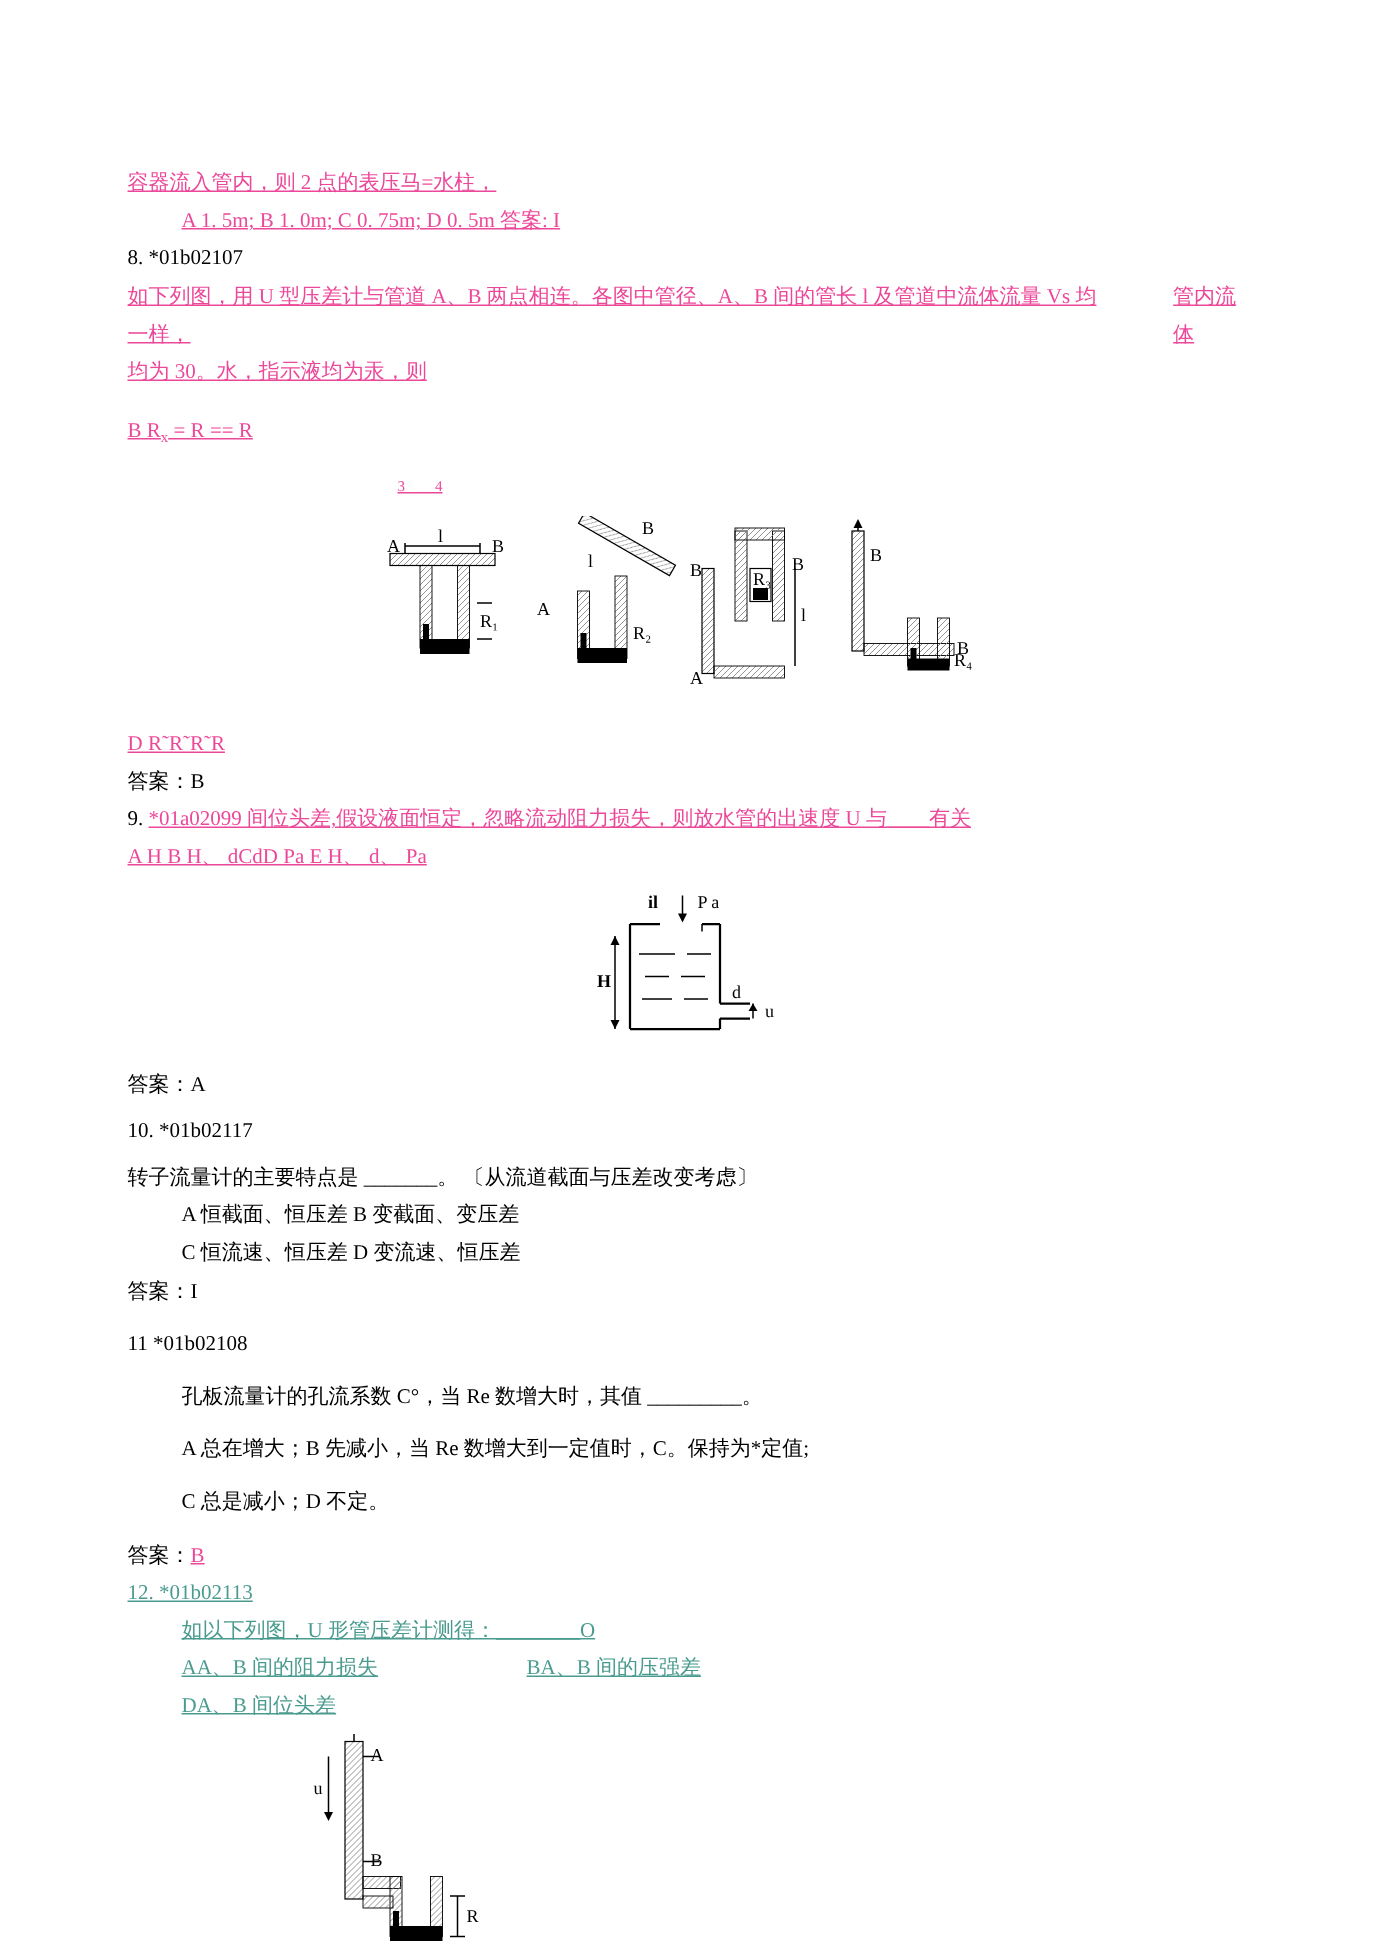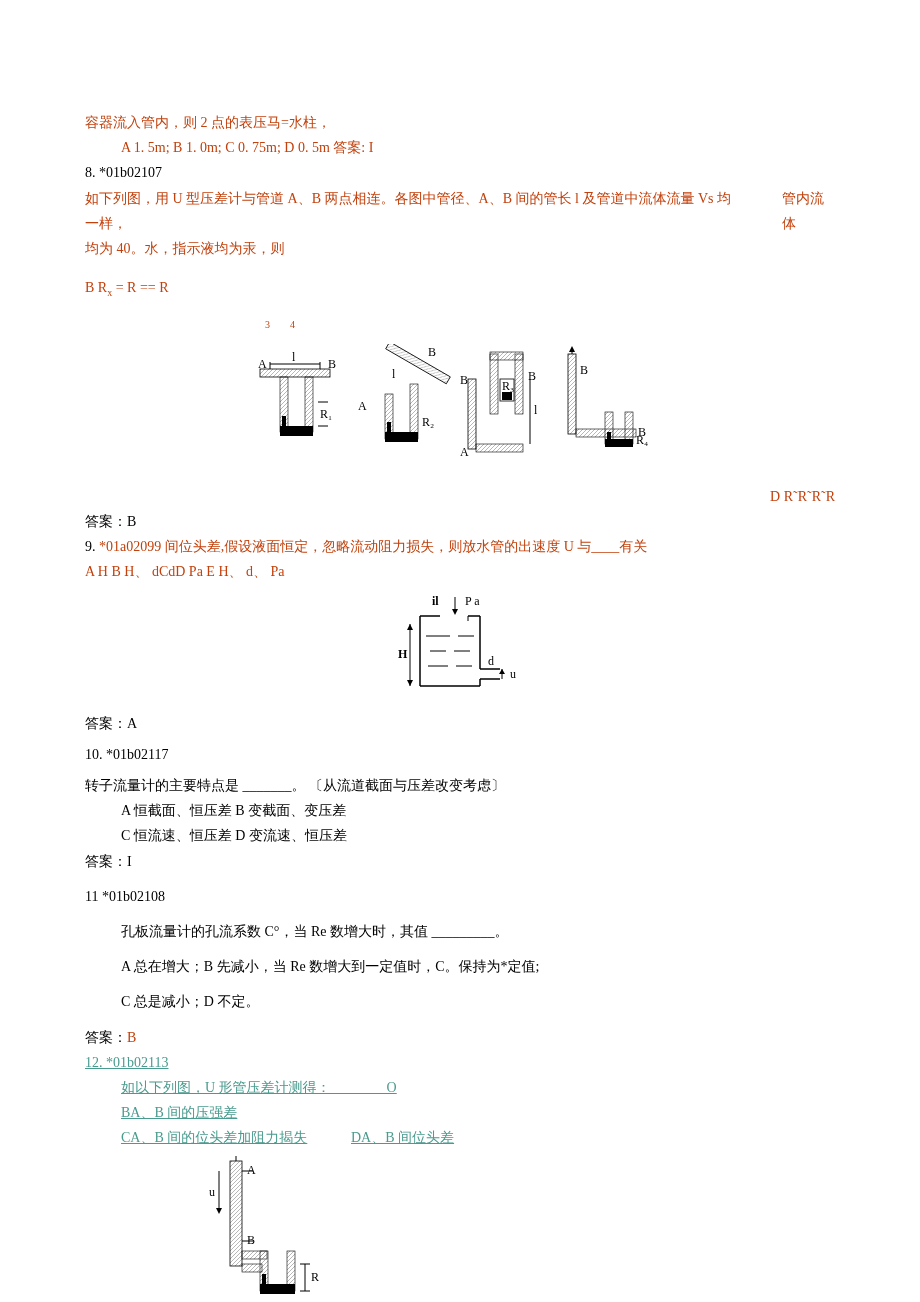--- a/index.html
+++ b/index.html
@@ -6,44 +6,44 @@
   body {
     width: 920px;
     min-height: 1302px;
     background: #ffffff;
     font-family: "SimSun", "Microsoft YaHei", serif;
     font-size: 14px;
     line-height: 1.8;
     color: #000000;
     padding: 110px 85px 40px 85px;
   }
-  .blue { color: #c2410c; }
+  .blue { color: #ec4899; text-decoration: underline; }
   .teal { color: #4a9b8f; text-decoration: underline; }
   .indent { padding-left: 36px; }
-  .center { text-align: right; }
+  .center { text-align: left; }
   .formula { margin: 14px 0; }
   .figure-row { display: flex; justify-content: center; margin: 10px 0; }
   .figure-single { display: flex; justify-content: center; margin: 6px 0; }
   .small-label { font-size: 10px; }
   .gap { margin-top: 6px; }
   .gap2 { margin-top: 10px; }
   svg text { font-family: "SimSun", serif; font-size: 12px; }
 </style>
 </head>
 <body>
 
 <div class="blue">容器流入管内，则 2 点的表压马=水柱，</div>
 <div class="blue indent">A 1. 5m; B 1. 0m; C 0. 75m; D 0. 5m 答案: I</div>
 
 <div>8. *01b02107</div>
 <div class="blue" style="display:flex;justify-content:flex-start;gap:47px;">
   <span>如下列图，用 U 型压差计与管道 A、B 两点相连。各图中管径、A、B 间的管长 l 及管道中流体流量 Vs 均一样，</span>
   <span>管内流体</span>
 </div>
-<div class="blue">均为 40。水，指示液均为汞，则</div>
+<div class="blue">均为 30。水，指示液均为汞，则</div>
 
 <div class="formula blue">
   <span>B R</span><sub class="small-label">x</sub><span> = R == R</span>
 </div>
 
 <div class="blue small-label" style="padding-left:180px;white-space:pre;">3        4</div>
 
 <div class="figure-row">
   <svg width="420" height="130" viewBox="0 0 420 130">
 
@@ -170,24 +170,24 @@
 <div class="indent gap2">孔板流量计的孔流系数 C°，当 Re 数增大时，其值 _________。</div>
 <div class="indent gap2">A 总在增大；B 先减小，当 Re 数增大到一定值时，C。保持为*定值;</div>
 <div class="indent gap2">C 总是减小；D 不定。</div>
 <div class="gap2">
   <span>答案：</span><span class="blue">B</span>
 </div>
 
 <div class="teal">12. *01b02113</div>
 <div class="teal indent">如以下列图，U 形管压差计测得：________O</div>
 <div class="teal indent" style="display:flex;">
+  <span style="width:230px;">AA、B 间的阻力损失</span>
   <span>BA、B 间的压强差</span>
 </div>
 <div class="teal indent" style="display:flex;">
-  <span style="width:230px;">CA、B 间的位头差加阻力揭失</span>
   <span>DA、B 间位头差</span>
 </div>
 
 <div class="figure-single" style="justify-content:flex-start;padding-left:120px;">
   <svg width="140" height="150" viewBox="0 0 140 150">
     <pattern id="hatch2" patternUnits="userSpaceOnUse" width="4" height="4">
       <path d="M-1,1 l2,-2 M0,4 l4,-4 M3,5 l2,-2" stroke="#888" stroke-width="0.6"></path>
     </pattern>
 
     <rect x="25" y="5" width="12" height="105" fill="url(#hatch2)" stroke="#000" stroke-width="0.8"></rect>

